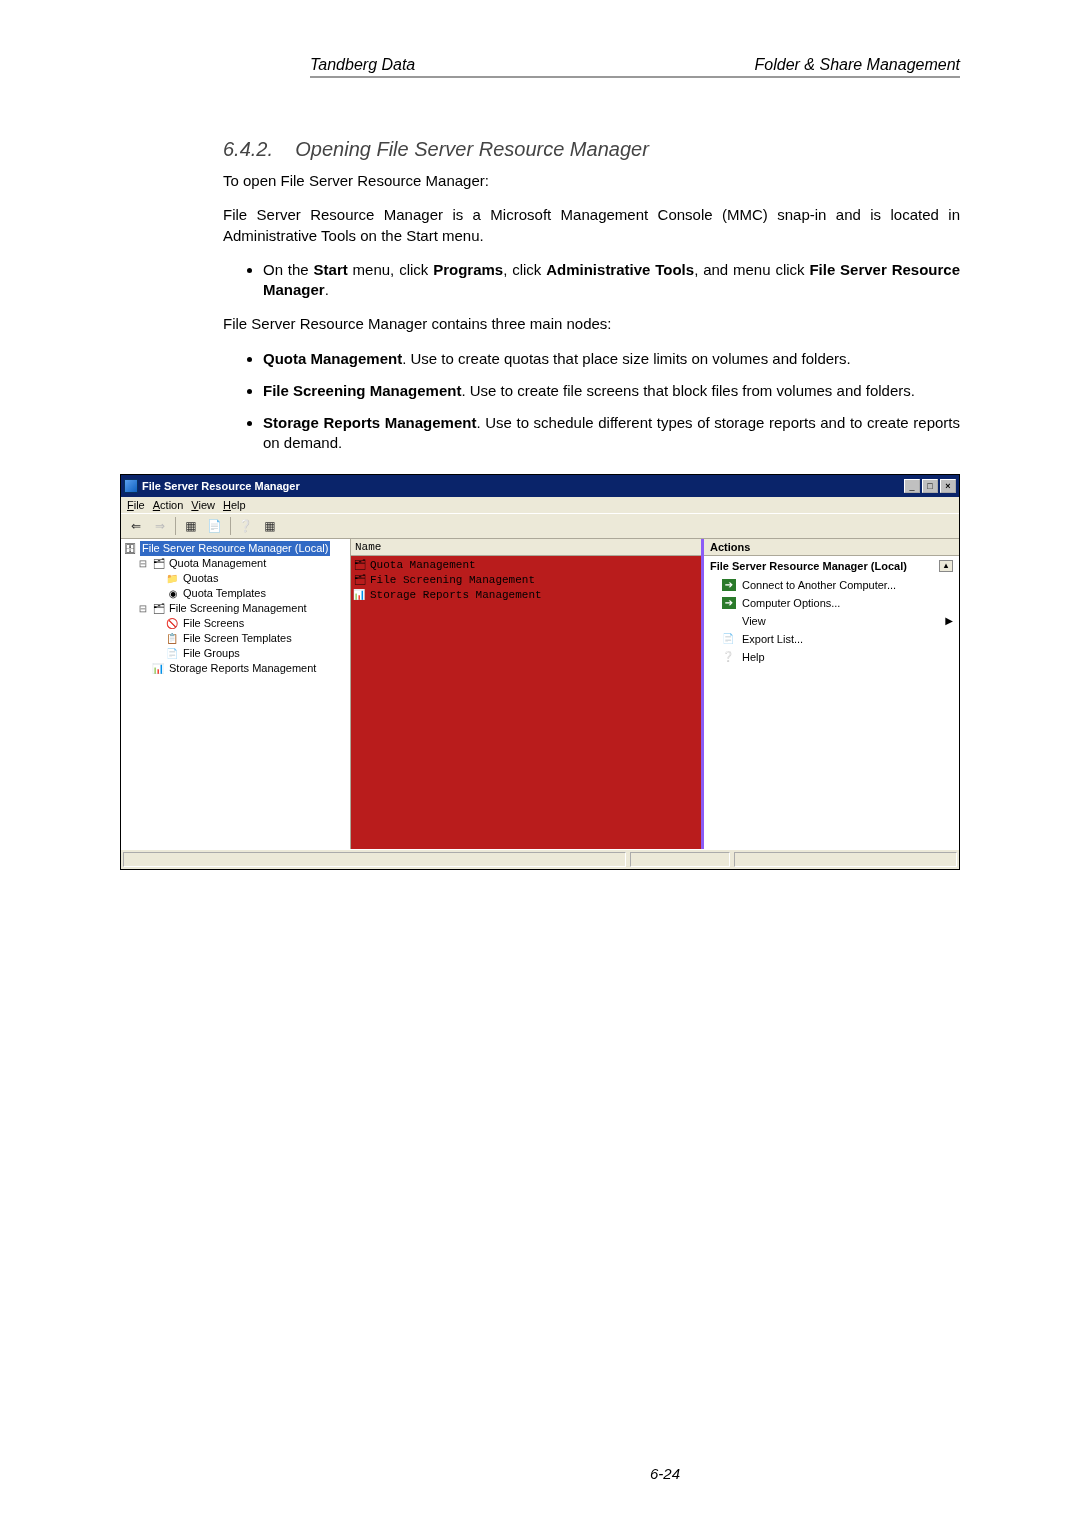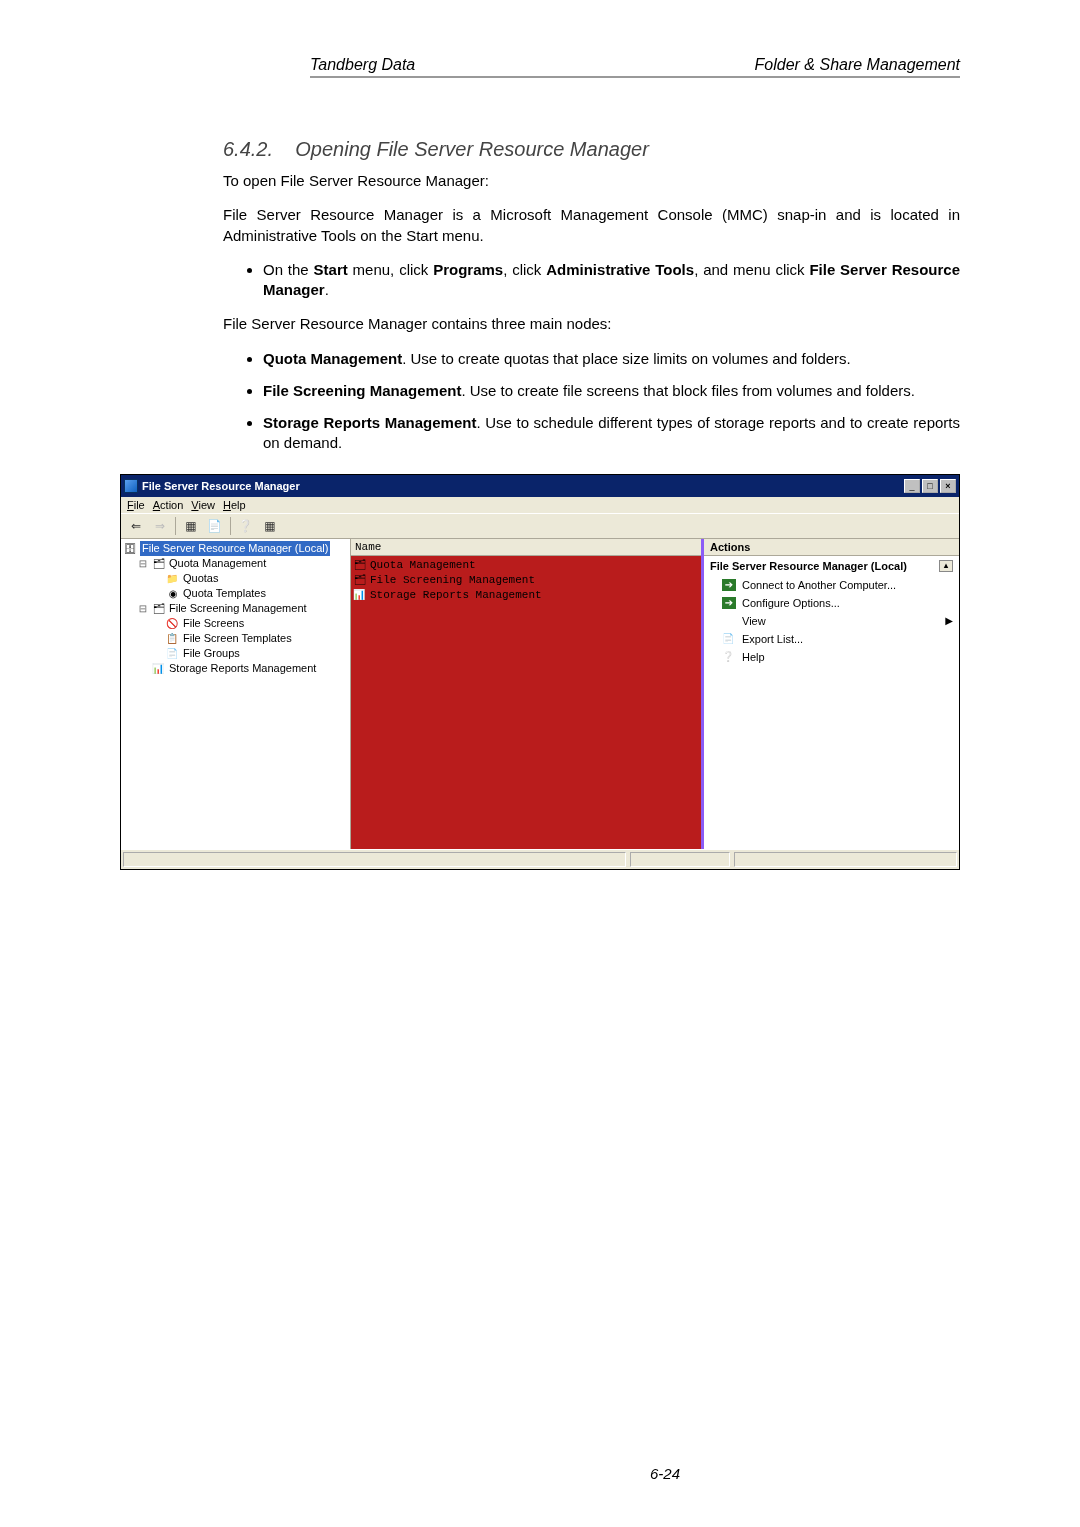--- a/index.html
+++ b/index.html
@@ -411,21 +411,21 @@
         </div>
         <div class="action-item">
           <div class="a-left">
             <span class="a-ico" style="background:#2a7a2a;color:#fff;">➔</span>
             <span>Connect to Another Computer...</span>
           </div>
         </div>
         <div class="action-item">
           <div class="a-left">
             <span class="a-ico" style="background:#2a7a2a;color:#fff;">➔</span>
-            <span>Configure Options...</span>
+            <span>Computer Options...</span>
           </div>
         </div>
         <div class="action-item">
           <div class="a-left">
             <span class="a-ico"></span>
             <span>View</span>
           </div>
           <span class="arrow-right">▶</span>
         </div>
         <div class="action-item">

